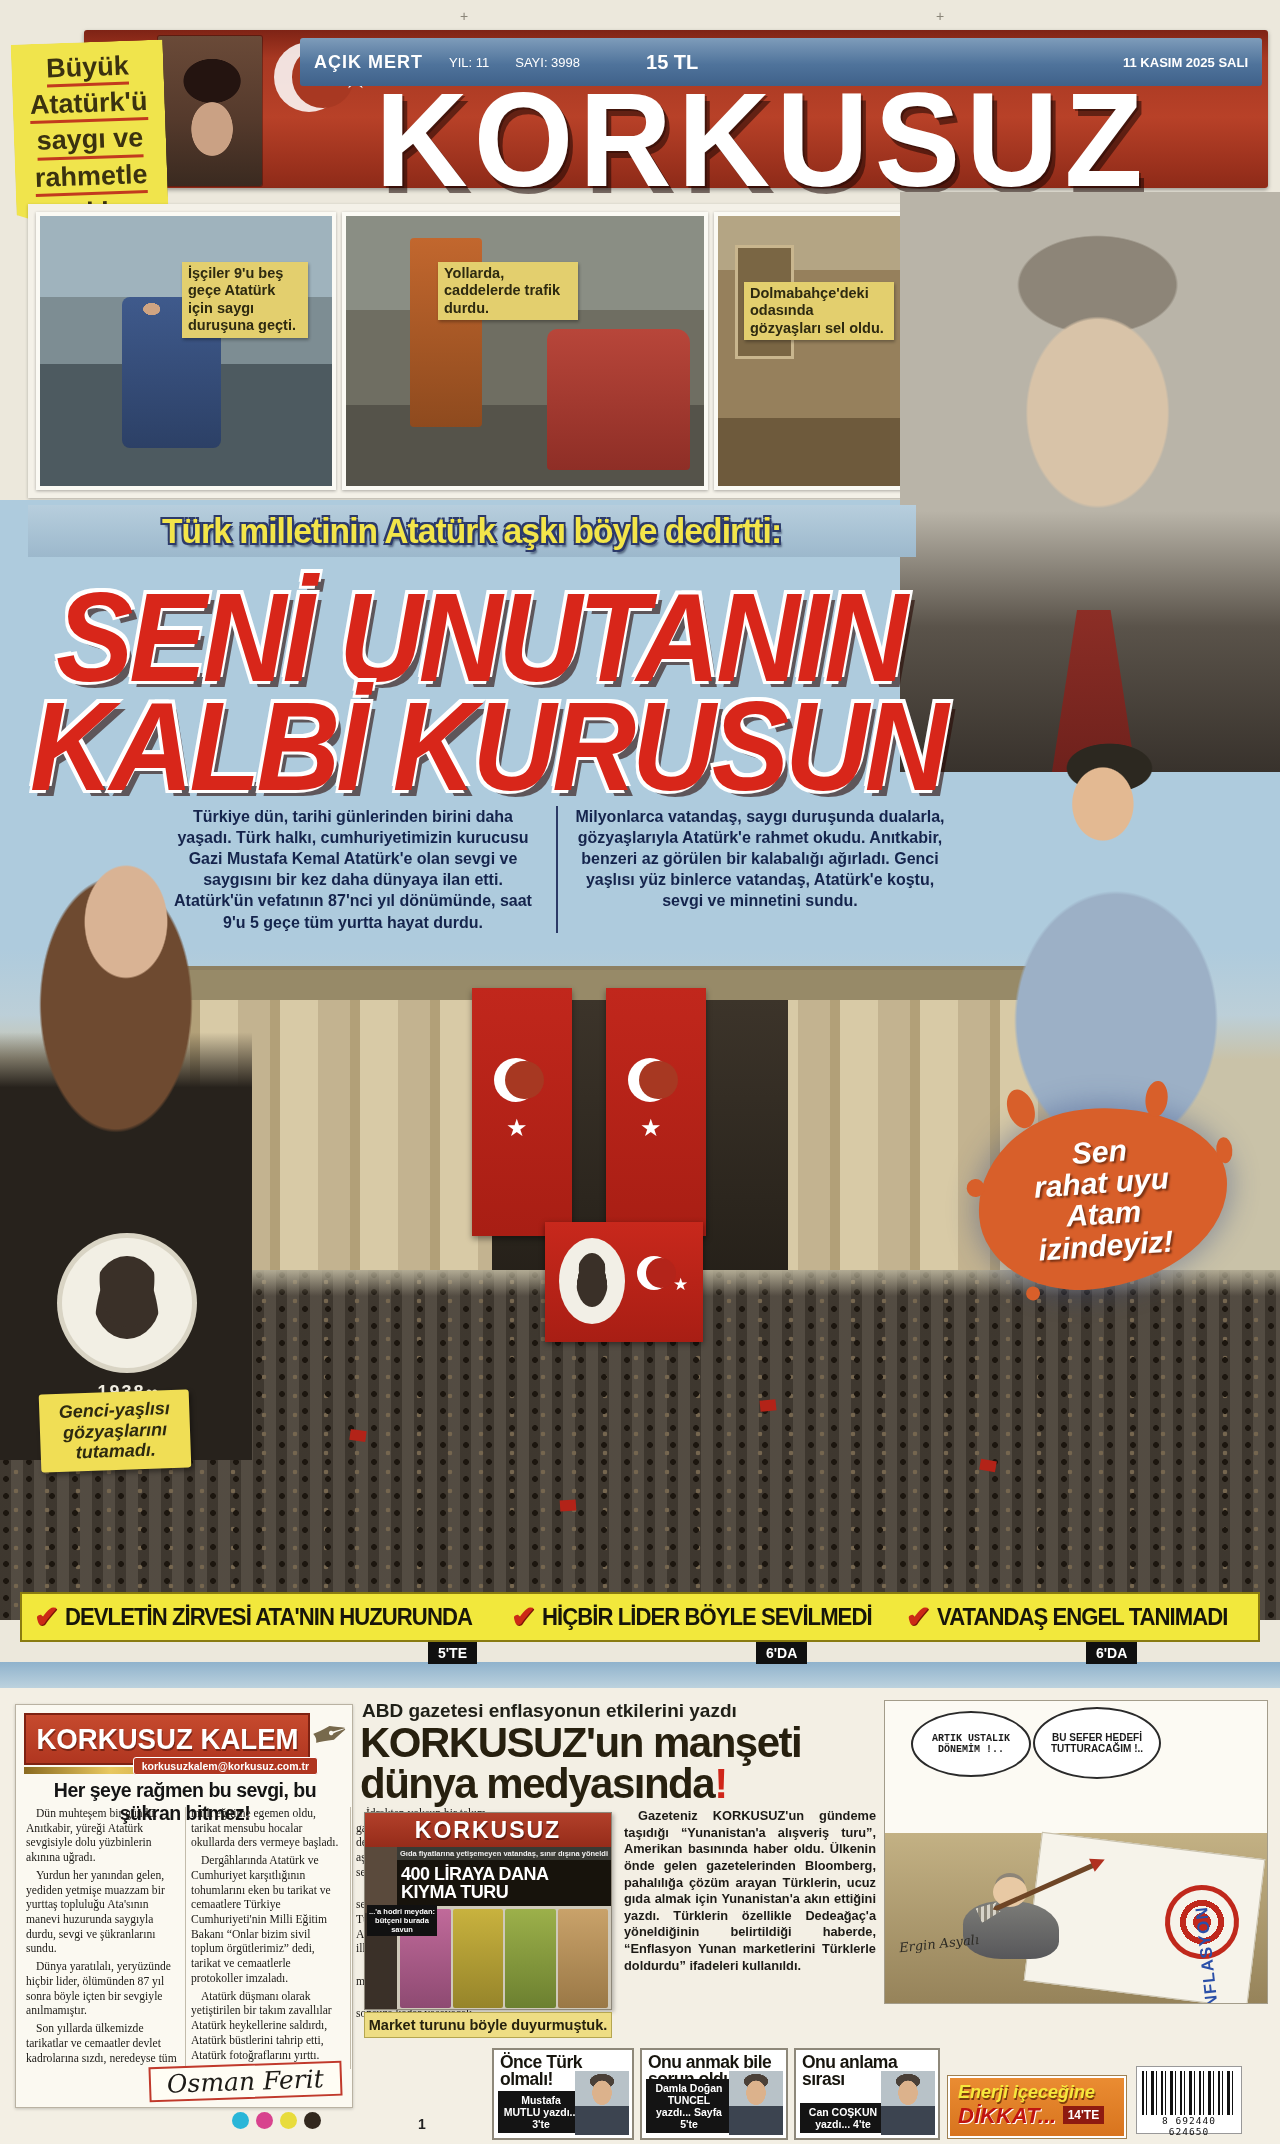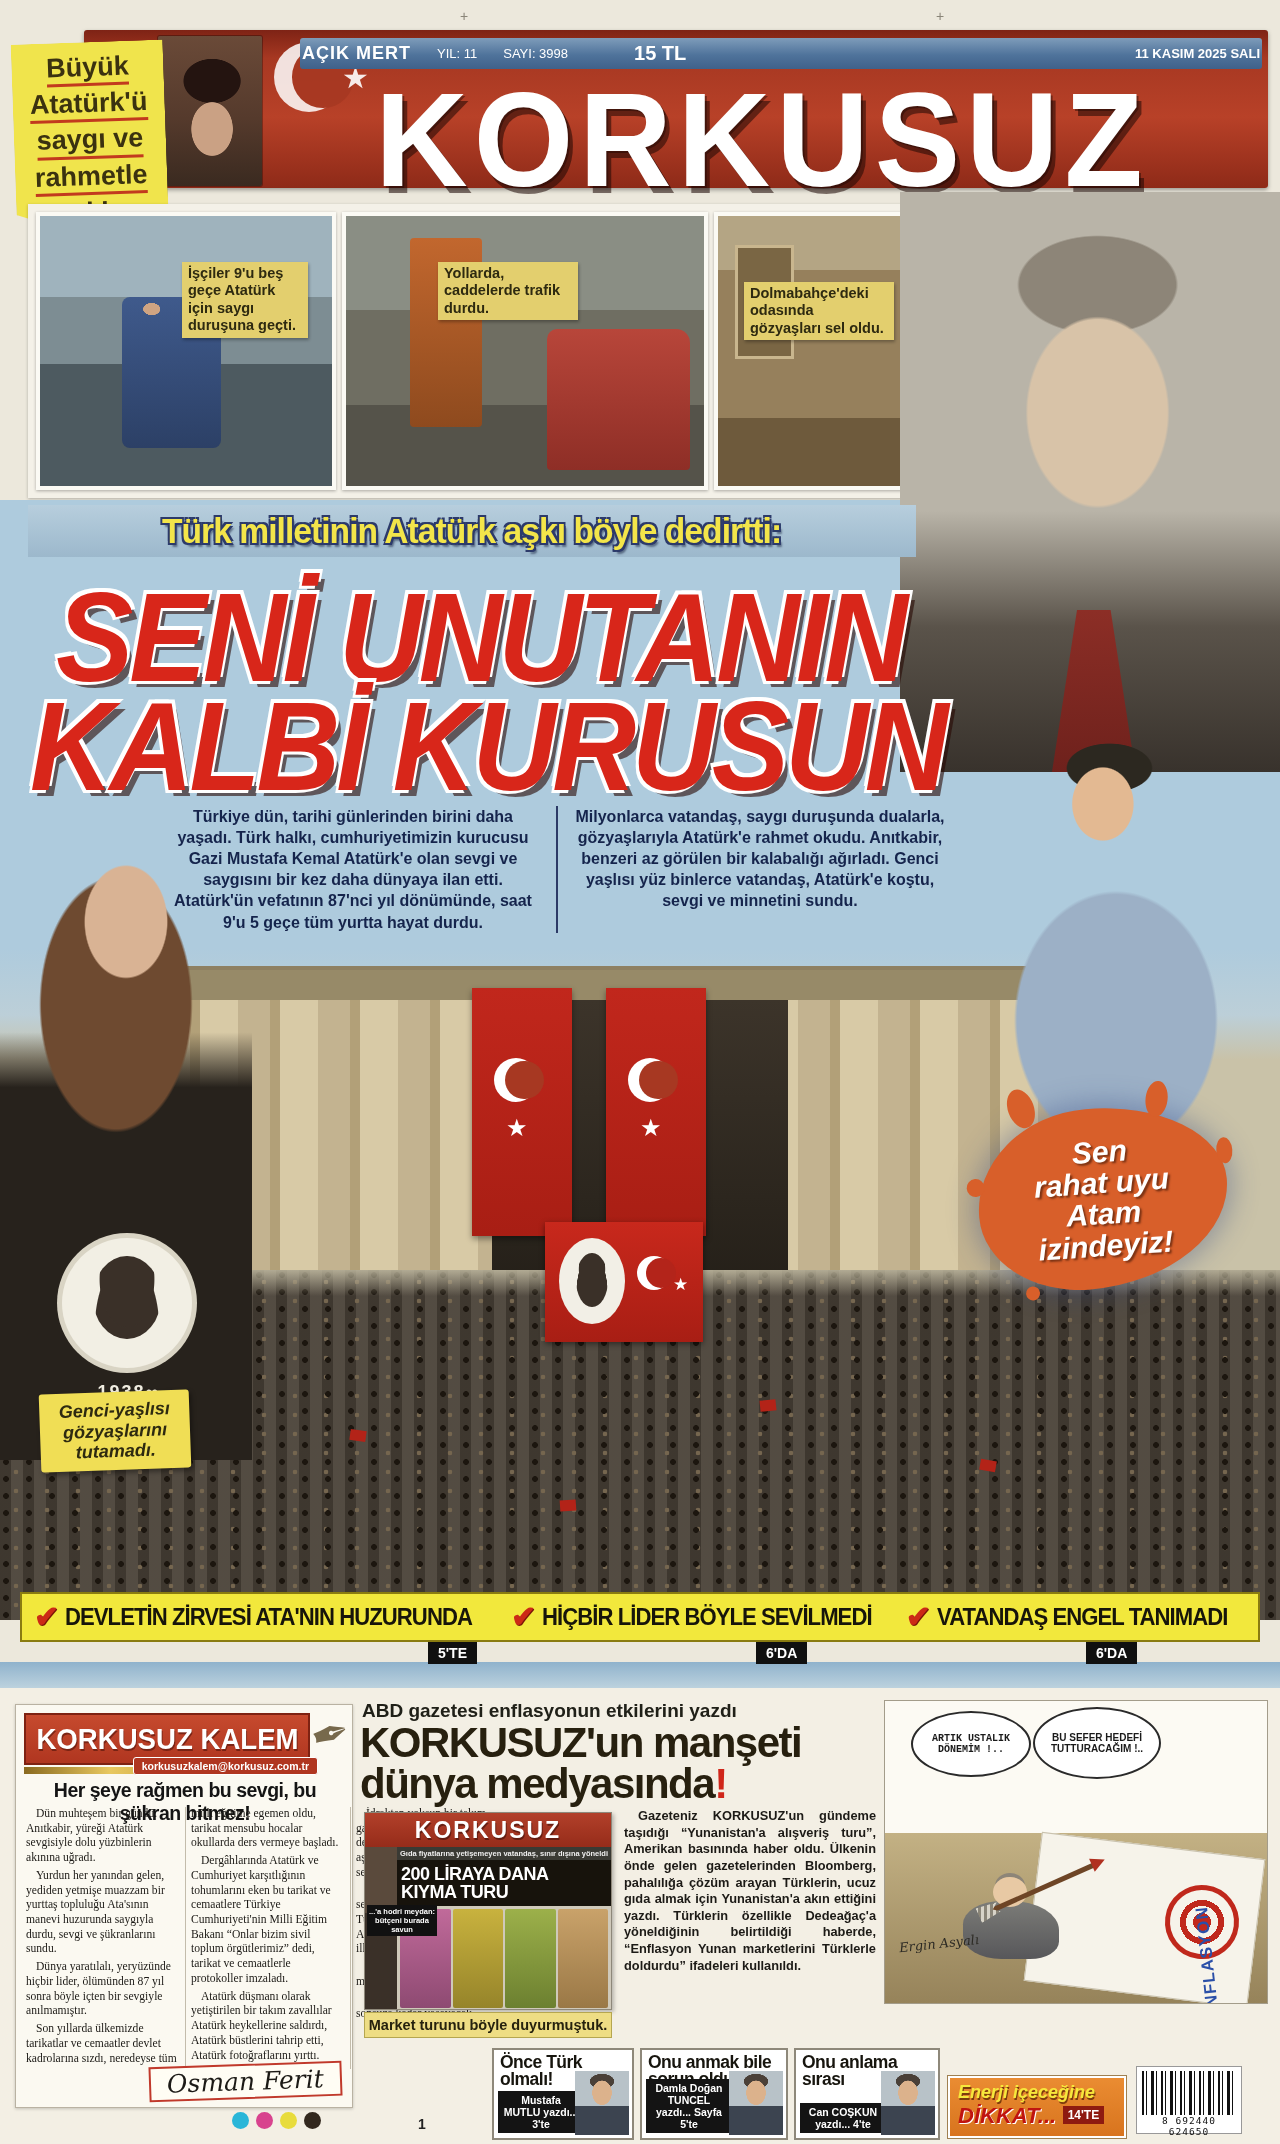--- a/index.html
+++ b/index.html
@@ -16,23 +16,23 @@
   .masthead-band {
     left:84px; top:30px; width:1184px; height:158px; border-radius:3px;
     background:linear-gradient(180deg,#7e2315 0%, #a73822 18%, #b84128 55%, #8e2a18 100%);
     box-shadow:0 2px 4px rgba(0,0,0,.35);
   }
   .flag-crescent { border-radius:50%; background:#fff; }
   .flag-crescent::after { content:""; position:absolute; border-radius:50%; background:#a73822; left:26%; top:6%; width:88%; height:88%; }
   .m-crescent { left:190px; top:12px; width:70px; height:70px; opacity:.85; }
   .m-star { left:258px; top:30px; color:#fff; font-size:30px; opacity:.9; }
   .topbar {
-    left:300px; top:38px; width:962px; height:31px; display:flex; align-items:center;
+    left:300px; top:38px; width:962px; height:48px; display:flex; align-items:center;
     background:linear-gradient(180deg,#7e9cba,#4f739b 55%,#3f618a); border-radius:3px;
-    color:#fff; padding:0 2px; gap:26px;
+    color:#fff; padding:0 14px; gap:26px;
   }
   .topbar .name { font-size:18px; font-weight:900; letter-spacing:1px; }
   .topbar .meta { font-size:13px; font-weight:400; }
   .topbar .price { font-size:20px; font-weight:900; margin-left:40px; }
   .topbar .date { margin-left:auto; font-size:13px; font-weight:800; }
   .masthead-title {
     left:262px; top:74px; width:1000px; text-align:center;
     font-size:128px; font-weight:900; letter-spacing:6px; color:#fff; line-height:1;
     transform:scaleY(1.04); transform-origin:top;
     text-shadow:5px 6px 0 rgba(30,8,4,.55), 2px 2px 0 rgba(30,8,4,.45);
@@ -435,21 +435,21 @@
   <div class="abs mini-paper">
     <div class="mini-mast">
       <span>KORKUSUZ</span>
     </div>
     <div class="mini-body">
       <div class="mini-photo">
         <div class="mini-side">...'a hodri meydan: bütçeni burada savun</div>
       </div>
       <div class="mini-right">
         <div class="mini-sub">Gıda fiyatlarına yetişemeyen vatandaş, sınır dışına yöneldi</div>
-        <div class="mini-headline">200 LİRAYA DANA KIYMA TURU</div>
+        <div class="mini-headline">400 LİRAYA DANA KIYMA TURU</div>
         <div class="mini-products">
           <i class="mini-p1"></i>
             <i class="mini-p2"></i>
             <i class="mini-p3"></i>
             <i class="mini-p4"></i>
         </div>
       </div>
     </div>
   </div>
   <div class="abs mini-caption">Market turunu böyle duyurmuştuk.</div>

